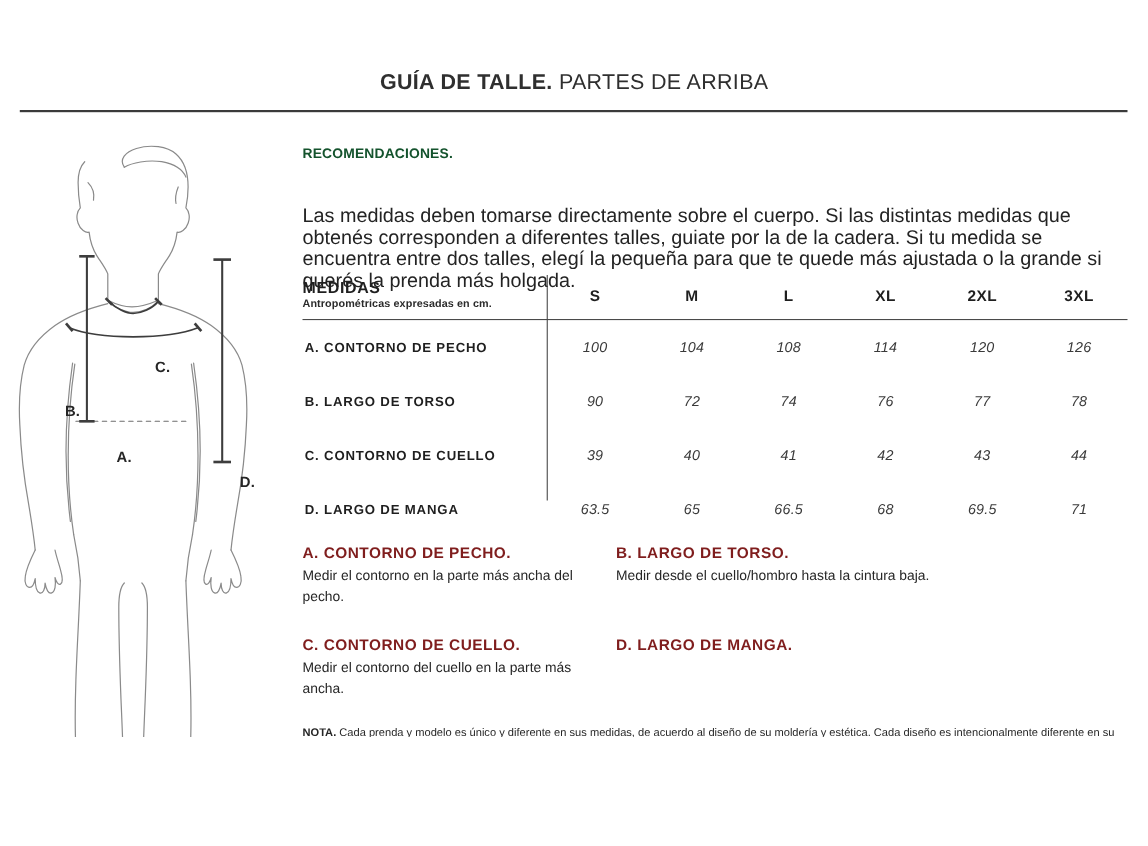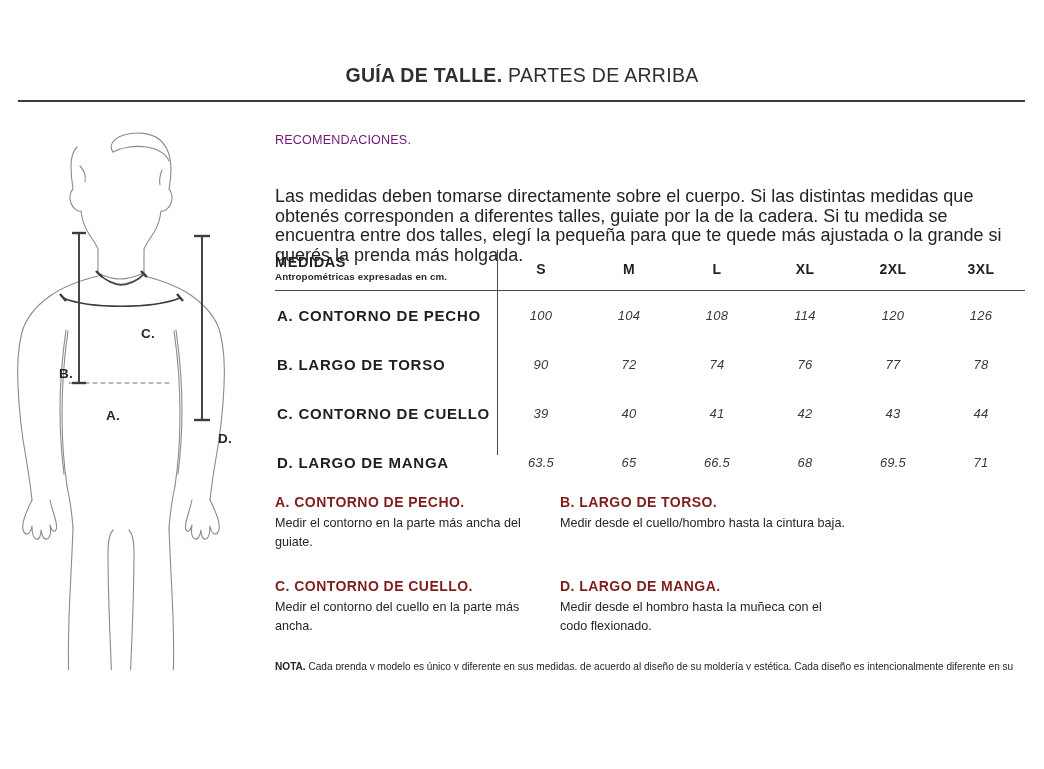--- a/index.html
+++ b/index.html
@@ -66,23 +66,23 @@
   .lbl-d { left: 208px; top: 313px; }
 
   
   .reco {
     position: absolute;
     left: 275px;
     top: 133px;
     width: 745px;
   }
   .reco-title {
-    font-weight: normal;
+    font-weight: bold;
     font-size: 12.6px;
-    color: #701a75;
+    color: #14532d;
     letter-spacing: 0.15px;
     margin-bottom: 3px;
   }
   .reco-body {
     font-size: 18px;
     line-height: 19.5px;
     color: #232323;
     margin-top: 40px;
   }
 
@@ -137,21 +137,21 @@
   }
   .rule-line {
     height: 1px;
     background: #4a4a4a;
     width: 100%;
   }
 
   .data-row td { height: 49px; }
   .row-label {
     font-weight: bold;
-    font-size: 15px;
+    font-size: 12px;
     letter-spacing: 0.75px;
     color: #1f1f1f;
     padding-left: 2px !important;
   }
   .cell-val {
     text-align: center;
     font-size: 13px;
     color: #3a3a3a;
     letter-spacing: 0.2px;
     font-style: italic;
@@ -388,33 +388,32 @@
           <td class="cell-val">71</td>
         </tr>
       </tbody>
     </table>
   </div>
 
   <div class="defs">
     <div class="def-grid">
       <div>
         <div class="def-title">A. CONTORNO DE PECHO.</div>
-        <div class="def-text">Medir el contorno en la parte más ancha del guiate.</div>
+        <div class="def-text">Medir el contorno en la parte más ancha del pecho.</div>
       </div>
       <div>
         <div class="def-title">B. LARGO DE TORSO.</div>
         <div class="def-text">Medir desde el cuello/hombro hasta la cintura baja.</div>
       </div>
       <div>
         <div class="def-title">C. CONTORNO DE CUELLO.</div>
         <div class="def-text">Medir el contorno del cuello en la parte más ancha.</div>
       </div>
       <div>
         <div class="def-title">D. LARGO DE MANGA.</div>
-        <div class="def-text">Medir desde el hombro hasta la muñeca con el codo flexionado.</div>
       </div>
     </div>
   </div>
 
   <div class="nota">
     <b>NOTA.</b><span> Cada prenda y modelo es único y diferente en sus medidas, de acuerdo al diseño de su moldería y estética. Cada diseño es intencionalmente diferente en su forma, estructrua y largo. Las medidas detalladas anteriormente se refieren a las medidas aproximadas del cuerpo promedio utilizado para el desarrollo de cada prenda.</span>
   </div>
 
 </div>
 

